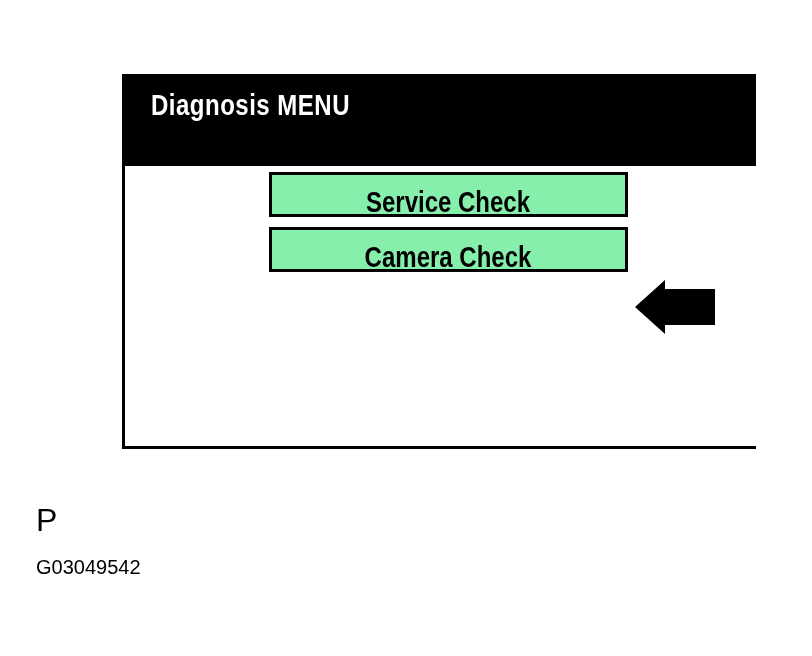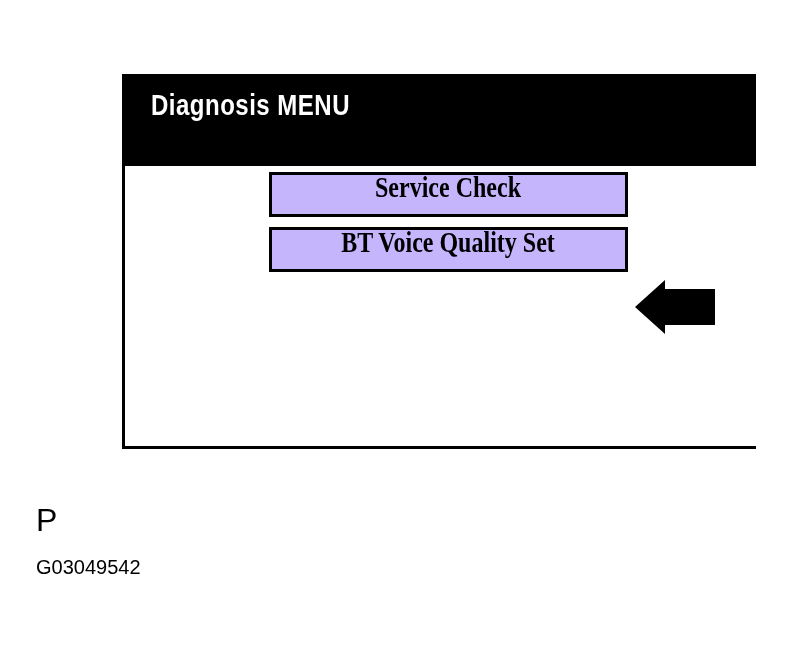--- a/index.html
+++ b/index.html
@@ -47,26 +47,25 @@
     display: flex;
     flex-direction: column;
     align-items: center;
     gap: 10px;
   }
 
   .btn {
     width: 359px;
     height: 45px;
     border: 3px solid #000000;
-    background: #c4b5fd;
+    background: #86efac;
     display: flex;
-    align-items: flex-start;
+    align-items: flex-end;
     justify-content: center;
     cursor: pointer;
-    font-family: Liberation Serif, serif;
   }
   .btn span {
     display: inline-block;
     font-size: 24px;
     font-weight: bold;
     line-height: 1;
     transform: scaleY(1.2);
     white-space: pre;
   }
   .btn.selected {
@@ -109,21 +108,21 @@
 
     <div class="panel-header">
       <span class="title-text">Diagnosis MENU</span>
     </div>
 
     <div class="menu">
       <div class="btn">
         <span>Service Check</span>
       </div>
       <div class="btn">
-        <span>BT Voice Quality Set</span>
+        <span>Camera Check</span>
       </div>
     </div>
 
     <svg class="pointer-arrow" viewBox="0 0 80 54" xmlns="http://www.w3.org/2000/svg" aria-hidden="true">
       <polygon points="0,27 30,0 30,9 80,9 80,45 30,45 30,54" fill="#000000"></polygon>
     </svg>
 
   </div>
 
   <div class="page-marker">P</div>

